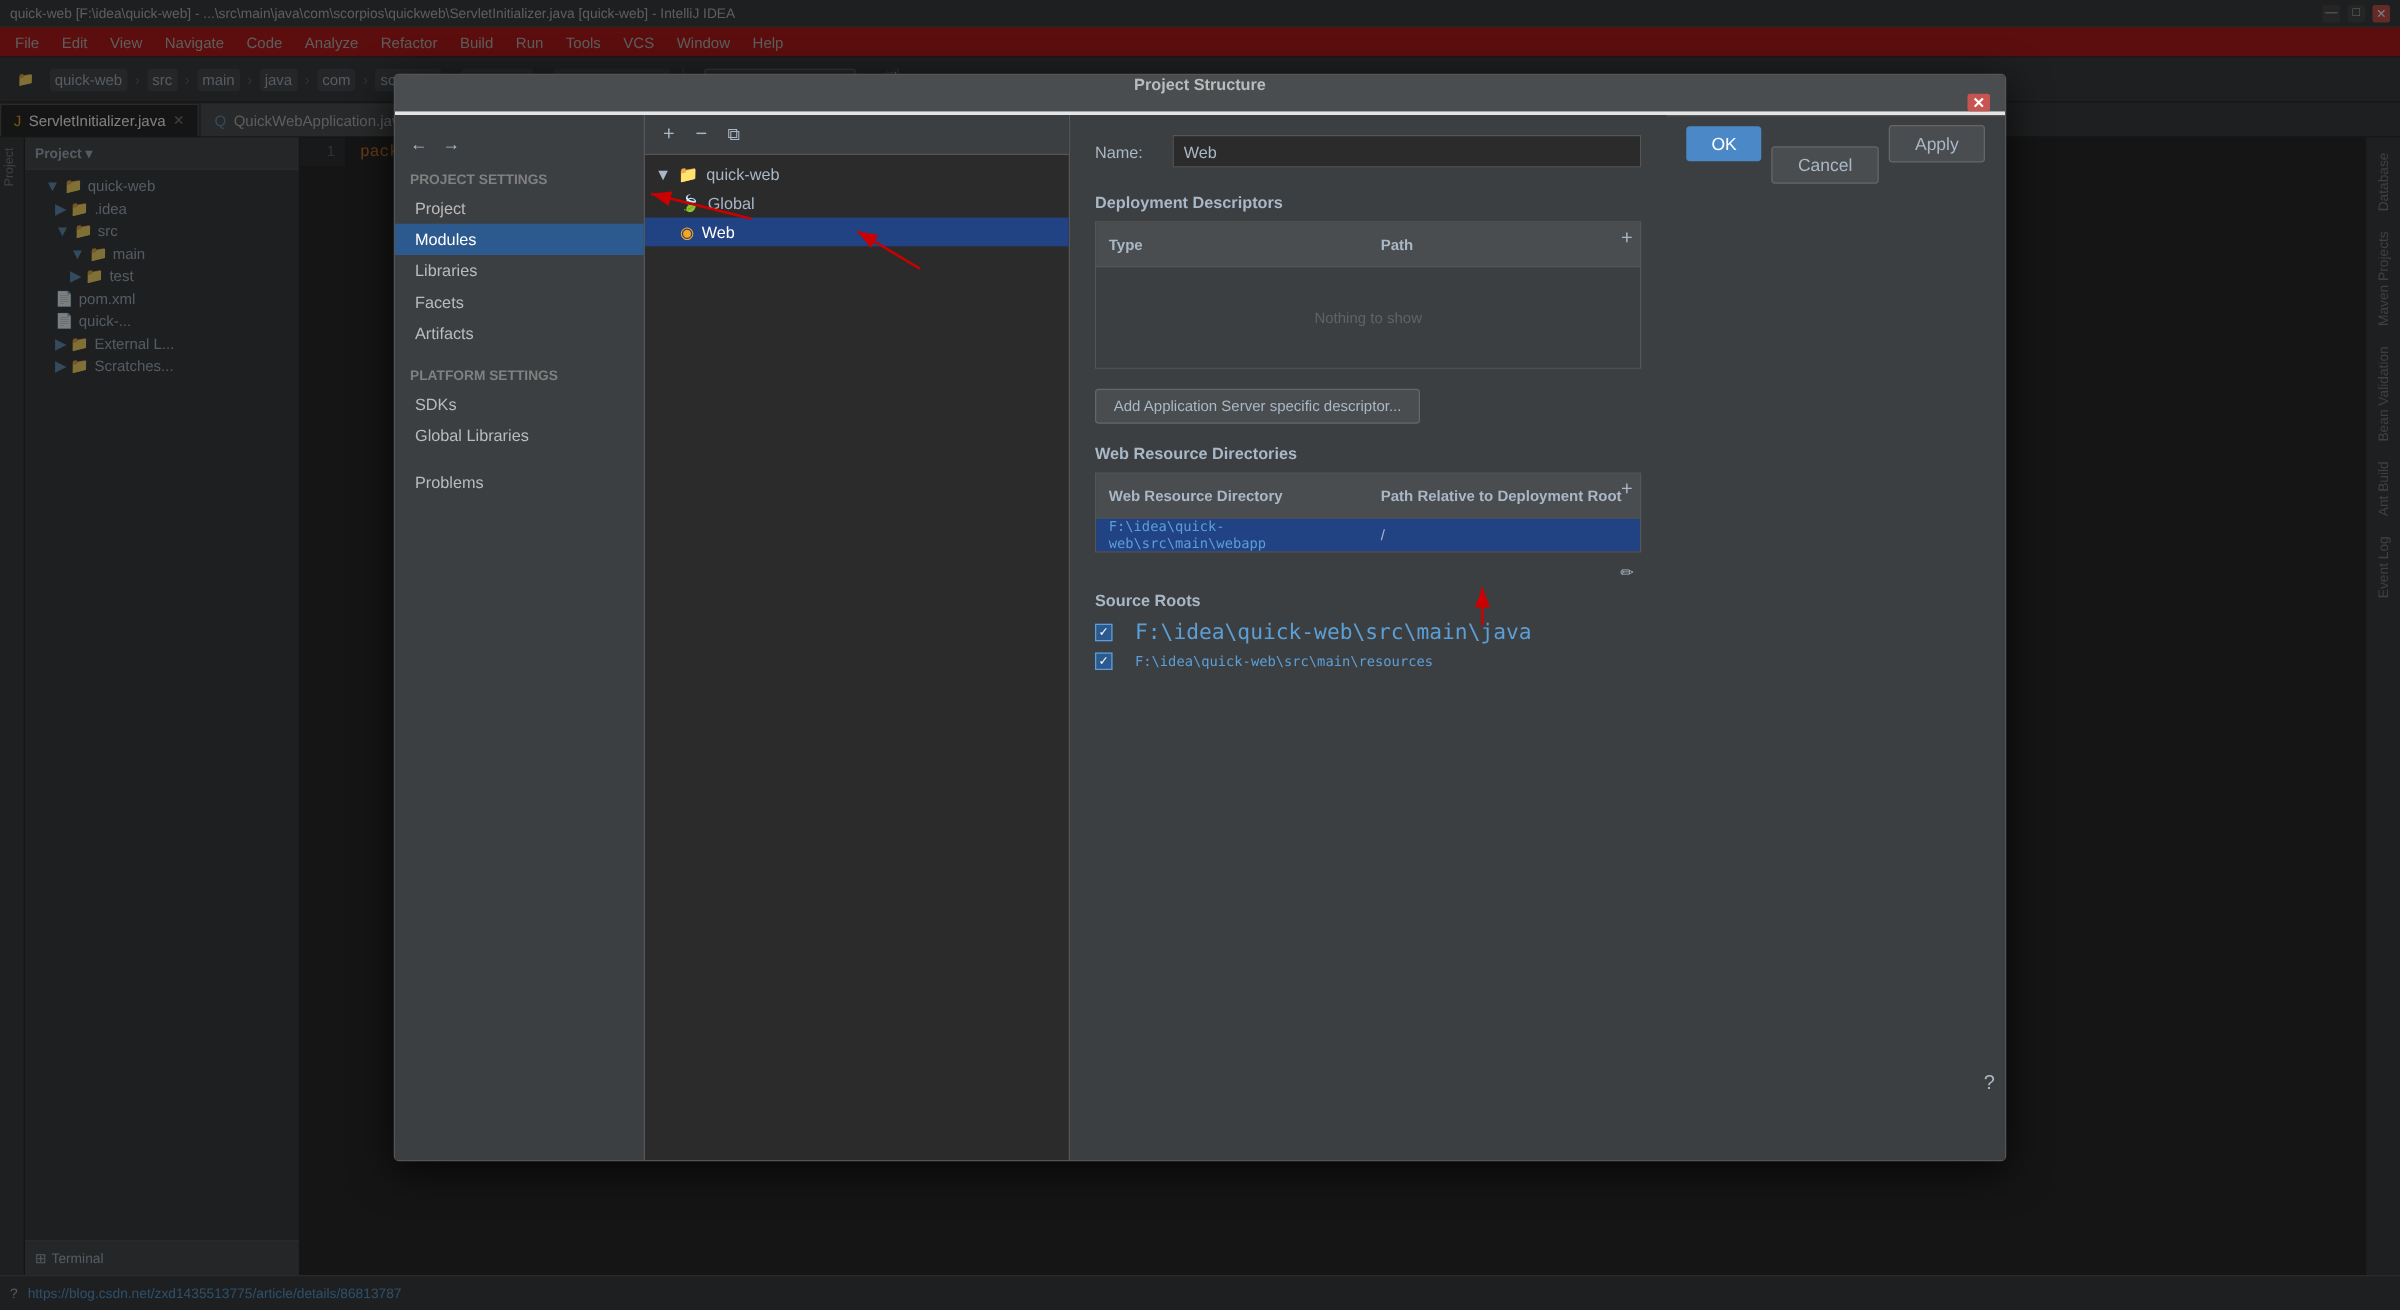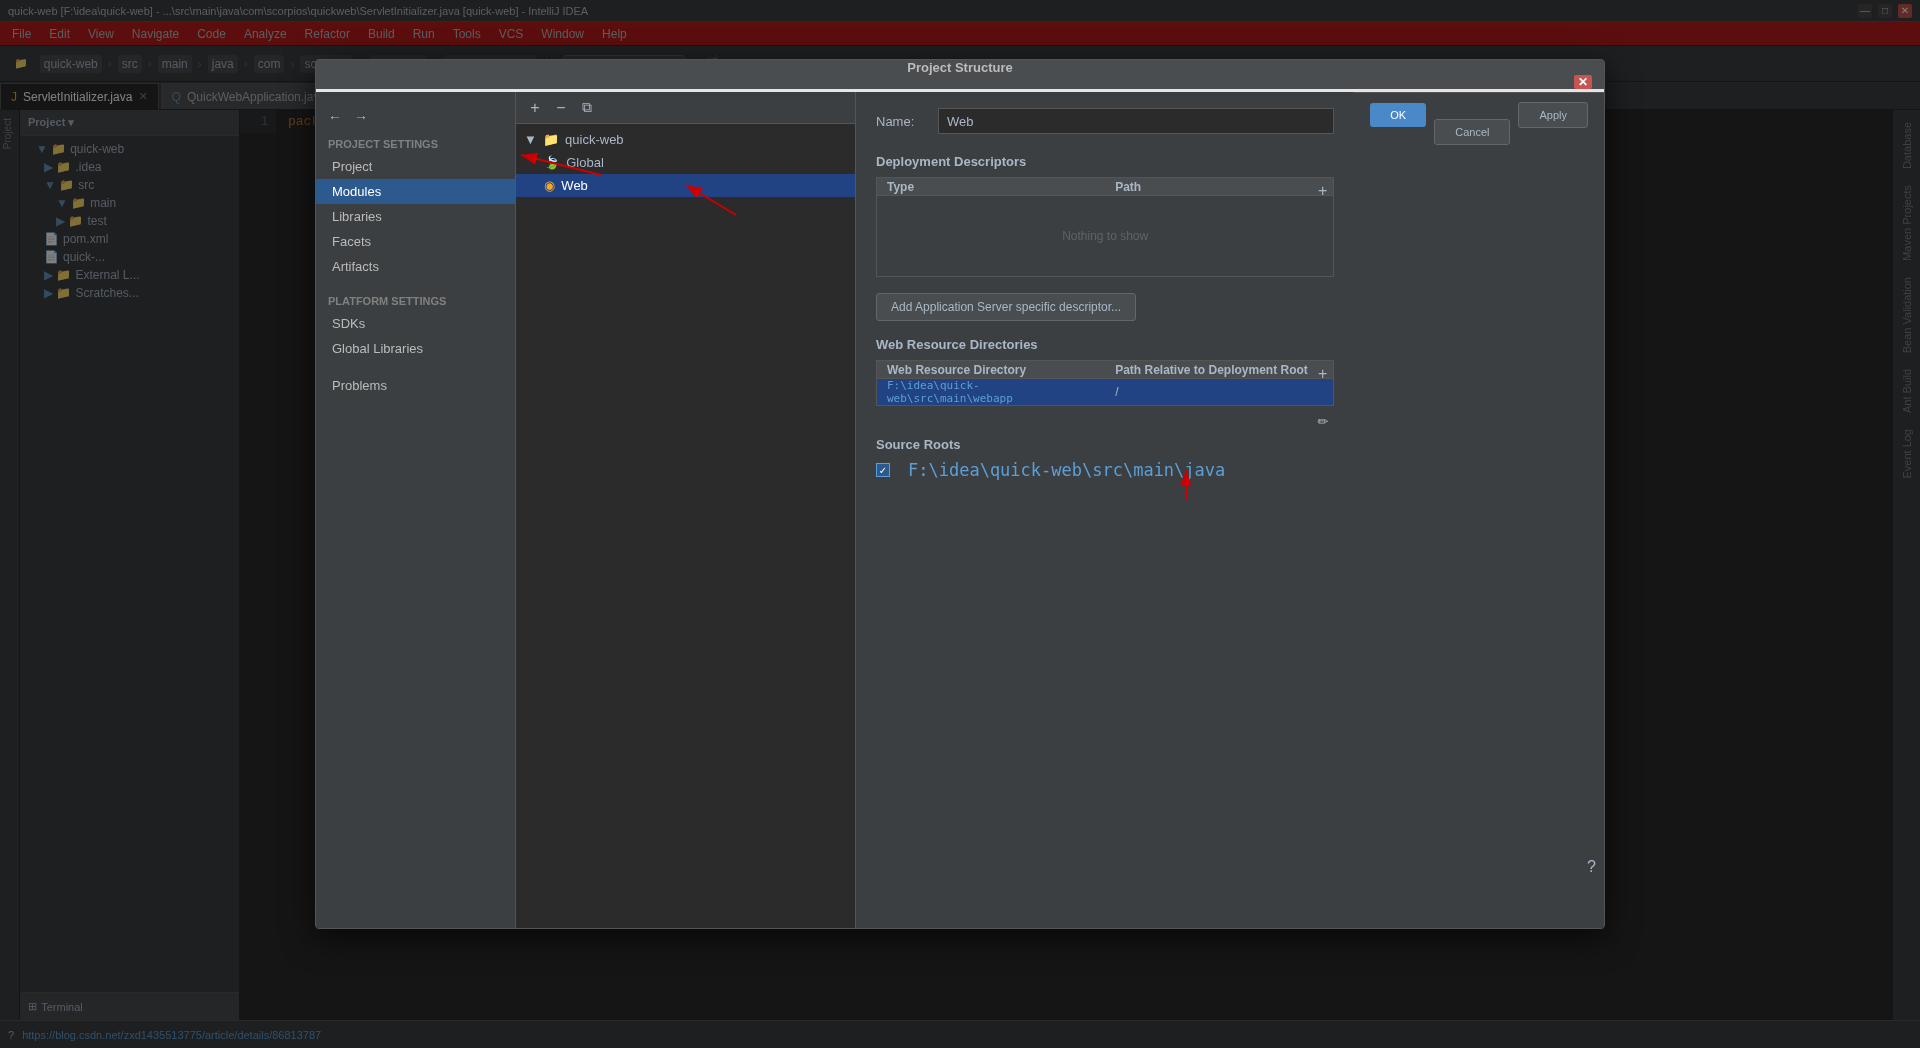--- a/index.html
+++ b/index.html
@@ -338,21 +338,21 @@
       margin-bottom: 8px;
     }
     .table-container {
       border: 1px solid #555;
       margin-bottom: 16px;
     }
     .table-header {
       display: grid;
       background: #4a4d4f;
       border-bottom: 1px solid #555;
-      height: 18px;
+      height: 36px;
       align-items: center;
     }
     .table-header-2col {
       grid-template-columns: 1fr 1fr;
     }
     .table-header-cell {
       padding: 0 10px;
       font-size: 12px;
       color: #a9b7c6;
       font-weight: bold;
@@ -430,21 +430,21 @@
       background: #3c3f41;
       border-top: 1px solid #555;
       display: flex;
       align-items: center;
       justify-content: flex-end;
       padding: 0 16px;
       gap: 8px;
     }
     .footer-btn {
       padding: 6px 20px;
-      font-size: 11px;
+      font-size: 14px;
       cursor: pointer;
       border-radius: 3px;
       border: none;
     }
     .footer-btn-ok {
       background: #4a88c7;
       color: white;
     }
     .footer-btn-cancel {
       background: #4a4d4f;
@@ -747,20 +747,24 @@
             <button class="right-edit-btn" style="position:relative;display:block;margin-left:auto;margin-bottom:4px;background:none;border:none;color:#a9b7c6;cursor:pointer;font-size:13px;">✏</button>
           </div>
 
           
           <div class="source-root-section">
             <div class="section-header">Source Roots</div>
             <div class="checkbox-row">
               <div class="cb-check checked"></div>
               <span class="table-cell blue-link" style="font-family:monospace;font-size:17px;">F:\idea\quick-web\src\main\java</span>
             </div>
+            <div class="checkbox-row">
+              <div class="cb-check checked"></div>
+              <span class="table-cell blue-link" style="font-family:monospace;font-size:11px;">F:\idea\quick-web\src\main\resources</span>
+            </div>
           </div>
         </div>
 
         <div style="position:absolute;right:8px;bottom:52px;">
           <span style="color:#a9b7c6;cursor:pointer;font-size:16px;">?</span>
         </div>
 
         <div class="dialog-footer">
           <button class="footer-btn footer-btn-ok">OK</button>
           <button class="footer-btn footer-btn-cancel">Cancel</button>

